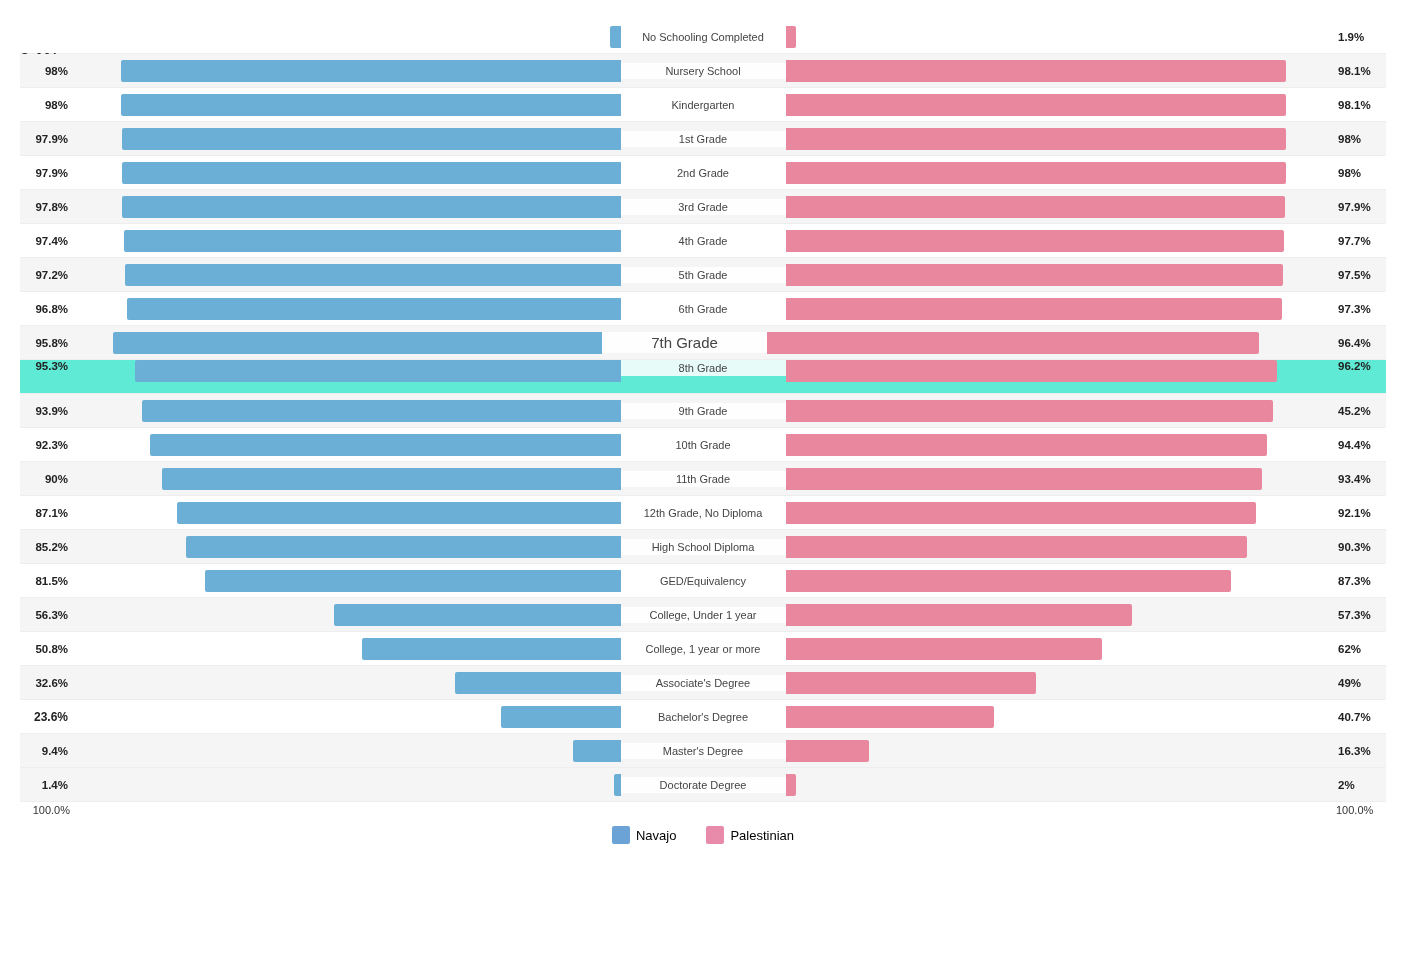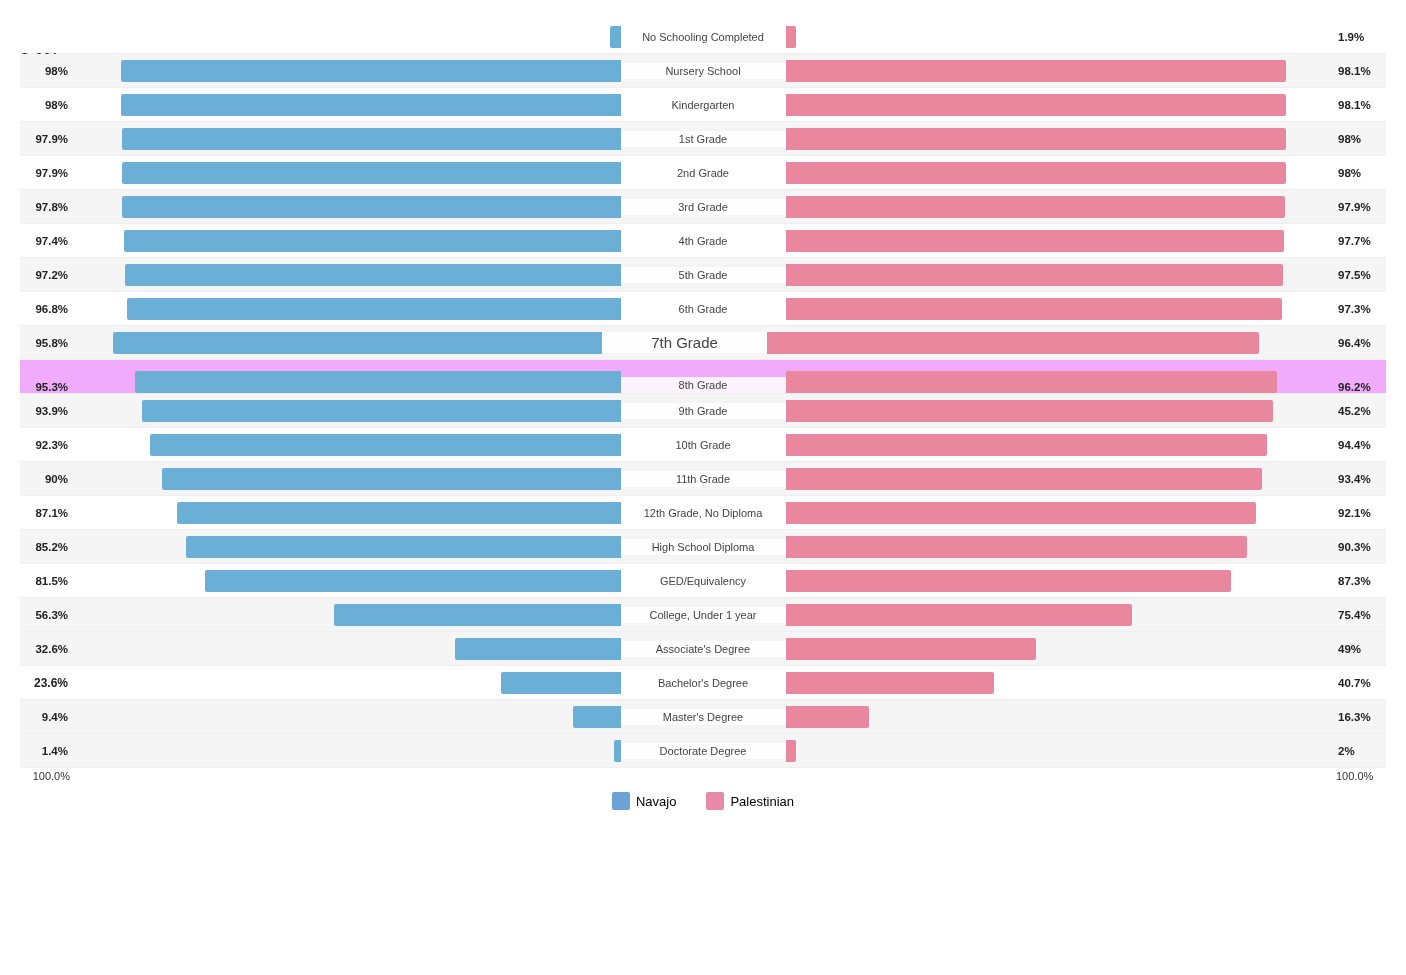--- a/index.html
+++ b/index.html
@@ -162,21 +162,21 @@
         <div style="width: 52px; text-align: right; font-size: 11.5px; color: rgb(34, 34, 34); padding-right: 4px; flex-shrink: 0; font-weight: bold;">95.8%</div>
         <div style="flex: 1 1 0%; display: flex; justify-content: flex-end; align-items: center; overflow: hidden;">
           <div style="width: 489px; height: 22px; background: rgb(107, 174, 214); border-radius: 2px 0px 0px 2px; flex-shrink: 0;"></div>
         </div>
         <div style="width: 165px; flex-shrink: 0; text-align: center; font-size: 15px; color: rgb(68, 68, 68); background: rgba(255, 255, 255, 0.85); padding: 2px 3px; white-space: nowrap; z-index: 2;">7th Grade</div>
         <div style="flex: 1 1 0%; display: flex; justify-content: flex-start; align-items: center; overflow: hidden;">
           <div style="width: 492px; height: 22px; background: rgb(232, 135, 158); border-radius: 0px 2px 2px 0px; flex-shrink: 0;"></div>
         </div>
         <div style="width: 52px; text-align: left; font-size: 11.5px; color: rgb(34, 34, 34); padding-left: 4px; flex-shrink: 0; font-weight: bold; margin-left: 37px;">96.4%</div>
       </div>
-      <div style="display: flex; align-items: flex-end; background: #f0abfc; border-bottom: 1px solid rgb(238, 238, 238); height: 34px;">
+      <div style="display: flex; align-items: flex-start; background: #5eead4; border-bottom: 1px solid rgb(238, 238, 238); height: 34px;">
         <div style="width: 52px; text-align: right; font-size: 11.5px; color: rgb(34, 34, 34); padding-right: 4px; flex-shrink: 0; font-weight: bold;">95.3%</div>
         <div style="flex: 1 1 0%; display: flex; justify-content: flex-end; align-items: center; overflow: hidden;">
           <div style="width: 486px; height: 22px; background: rgb(107, 174, 214); border-radius: 2px 0px 0px 2px; flex-shrink: 0;"></div>
         </div>
         <div style="width: 165px; flex-shrink: 0; text-align: center; font-size: 11px; color: rgb(68, 68, 68); background: rgba(255, 255, 255, 0.85); padding: 2px 3px; white-space: nowrap; z-index: 2;">8th Grade</div>
         <div style="flex: 1 1 0%; display: flex; justify-content: flex-start; align-items: center; overflow: hidden;">
           <div style="width: 491px; height: 22px; background: rgb(232, 135, 158); border-radius: 0px 2px 2px 0px; flex-shrink: 0;"></div>
         </div>
         <div style="width: 52px; text-align: left; font-size: 11.5px; color: rgb(34, 34, 34); padding-left: 4px; flex-shrink: 0; font-weight: bold;">96.2%</div>
       </div>
@@ -248,21 +248,32 @@
       </div>
       <div style="display: flex; align-items: center; background: rgb(245, 245, 245); border-bottom: 1px solid rgb(238, 238, 238); height: 34px;">
         <div style="width: 52px; text-align: right; font-size: 11.5px; color: rgb(34, 34, 34); padding-right: 4px; flex-shrink: 0; font-weight: bold;">56.3%</div>
         <div style="flex: 1 1 0%; display: flex; justify-content: flex-end; align-items: center; overflow: hidden;">
           <div style="width: 287px; height: 22px; background: rgb(107, 174, 214); border-radius: 2px 0px 0px 2px; flex-shrink: 0;"></div>
         </div>
         <div style="width: 165px; flex-shrink: 0; text-align: center; font-size: 11px; color: rgb(68, 68, 68); background: rgba(255, 255, 255, 0.85); padding: 2px 3px; white-space: nowrap; z-index: 2;">College, Under 1 year</div>
         <div style="flex: 1 1 0%; display: flex; justify-content: flex-start; align-items: center; overflow: hidden;">
           <div style="width: 346px; height: 22px; background: rgb(232, 135, 158); border-radius: 0px 2px 2px 0px; flex-shrink: 0;"></div>
         </div>
-        <div style="width: 52px; text-align: left; font-size: 11.5px; color: rgb(34, 34, 34); padding-left: 4px; flex-shrink: 0; font-weight: bold;">75.4%</div>
+        <div style="width: 52px; text-align: left; font-size: 11.5px; color: rgb(34, 34, 34); padding-left: 4px; flex-shrink: 0; font-weight: bold;">57.3%</div>
+      </div>
+      <div style="display: flex; align-items: center; background: rgb(255, 255, 255); border-bottom: 1px solid rgb(238, 238, 238); height: 34px;">
+        <div style="width: 52px; text-align: right; font-size: 11.5px; color: rgb(34, 34, 34); padding-right: 4px; flex-shrink: 0; font-weight: bold;">50.8%</div>
+        <div style="flex: 1 1 0%; display: flex; justify-content: flex-end; align-items: center; overflow: hidden;">
+          <div style="width: 259px; height: 22px; background: rgb(107, 174, 214); border-radius: 2px 0px 0px 2px; flex-shrink: 0;"></div>
+        </div>
+        <div style="width: 165px; flex-shrink: 0; text-align: center; font-size: 11px; color: rgb(68, 68, 68); background: rgba(255, 255, 255, 0.85); padding: 2px 3px; white-space: nowrap; z-index: 2;">College, 1 year or more</div>
+        <div style="flex: 1 1 0%; display: flex; justify-content: flex-start; align-items: center; overflow: hidden;">
+          <div style="width: 316px; height: 22px; background: rgb(232, 135, 158); border-radius: 0px 2px 2px 0px; flex-shrink: 0;"></div>
+        </div>
+        <div style="width: 52px; text-align: left; font-size: 11.5px; color: rgb(34, 34, 34); padding-left: 4px; flex-shrink: 0; font-weight: bold;">62%</div>
       </div>
       <div style="display: flex; align-items: center; background: rgb(245, 245, 245); border-bottom: 1px solid rgb(238, 238, 238); height: 34px;">
         <div style="width: 52px; text-align: right; font-size: 11.5px; color: rgb(34, 34, 34); padding-right: 4px; flex-shrink: 0; font-weight: bold;">32.6%</div>
         <div style="flex: 1 1 0%; display: flex; justify-content: flex-end; align-items: center; overflow: hidden;">
           <div style="width: 166px; height: 22px; background: rgb(107, 174, 214); border-radius: 2px 0px 0px 2px; flex-shrink: 0;"></div>
         </div>
         <div style="width: 165px; flex-shrink: 0; text-align: center; font-size: 11px; color: rgb(68, 68, 68); background: rgba(255, 255, 255, 0.85); padding: 2px 3px; white-space: nowrap; z-index: 2;">Associate's Degree</div>
         <div style="flex: 1 1 0%; display: flex; justify-content: flex-start; align-items: center; overflow: hidden;">
           <div style="width: 250px; height: 22px; background: rgb(232, 135, 158); border-radius: 0px 2px 2px 0px; flex-shrink: 0;"></div>
         </div>

